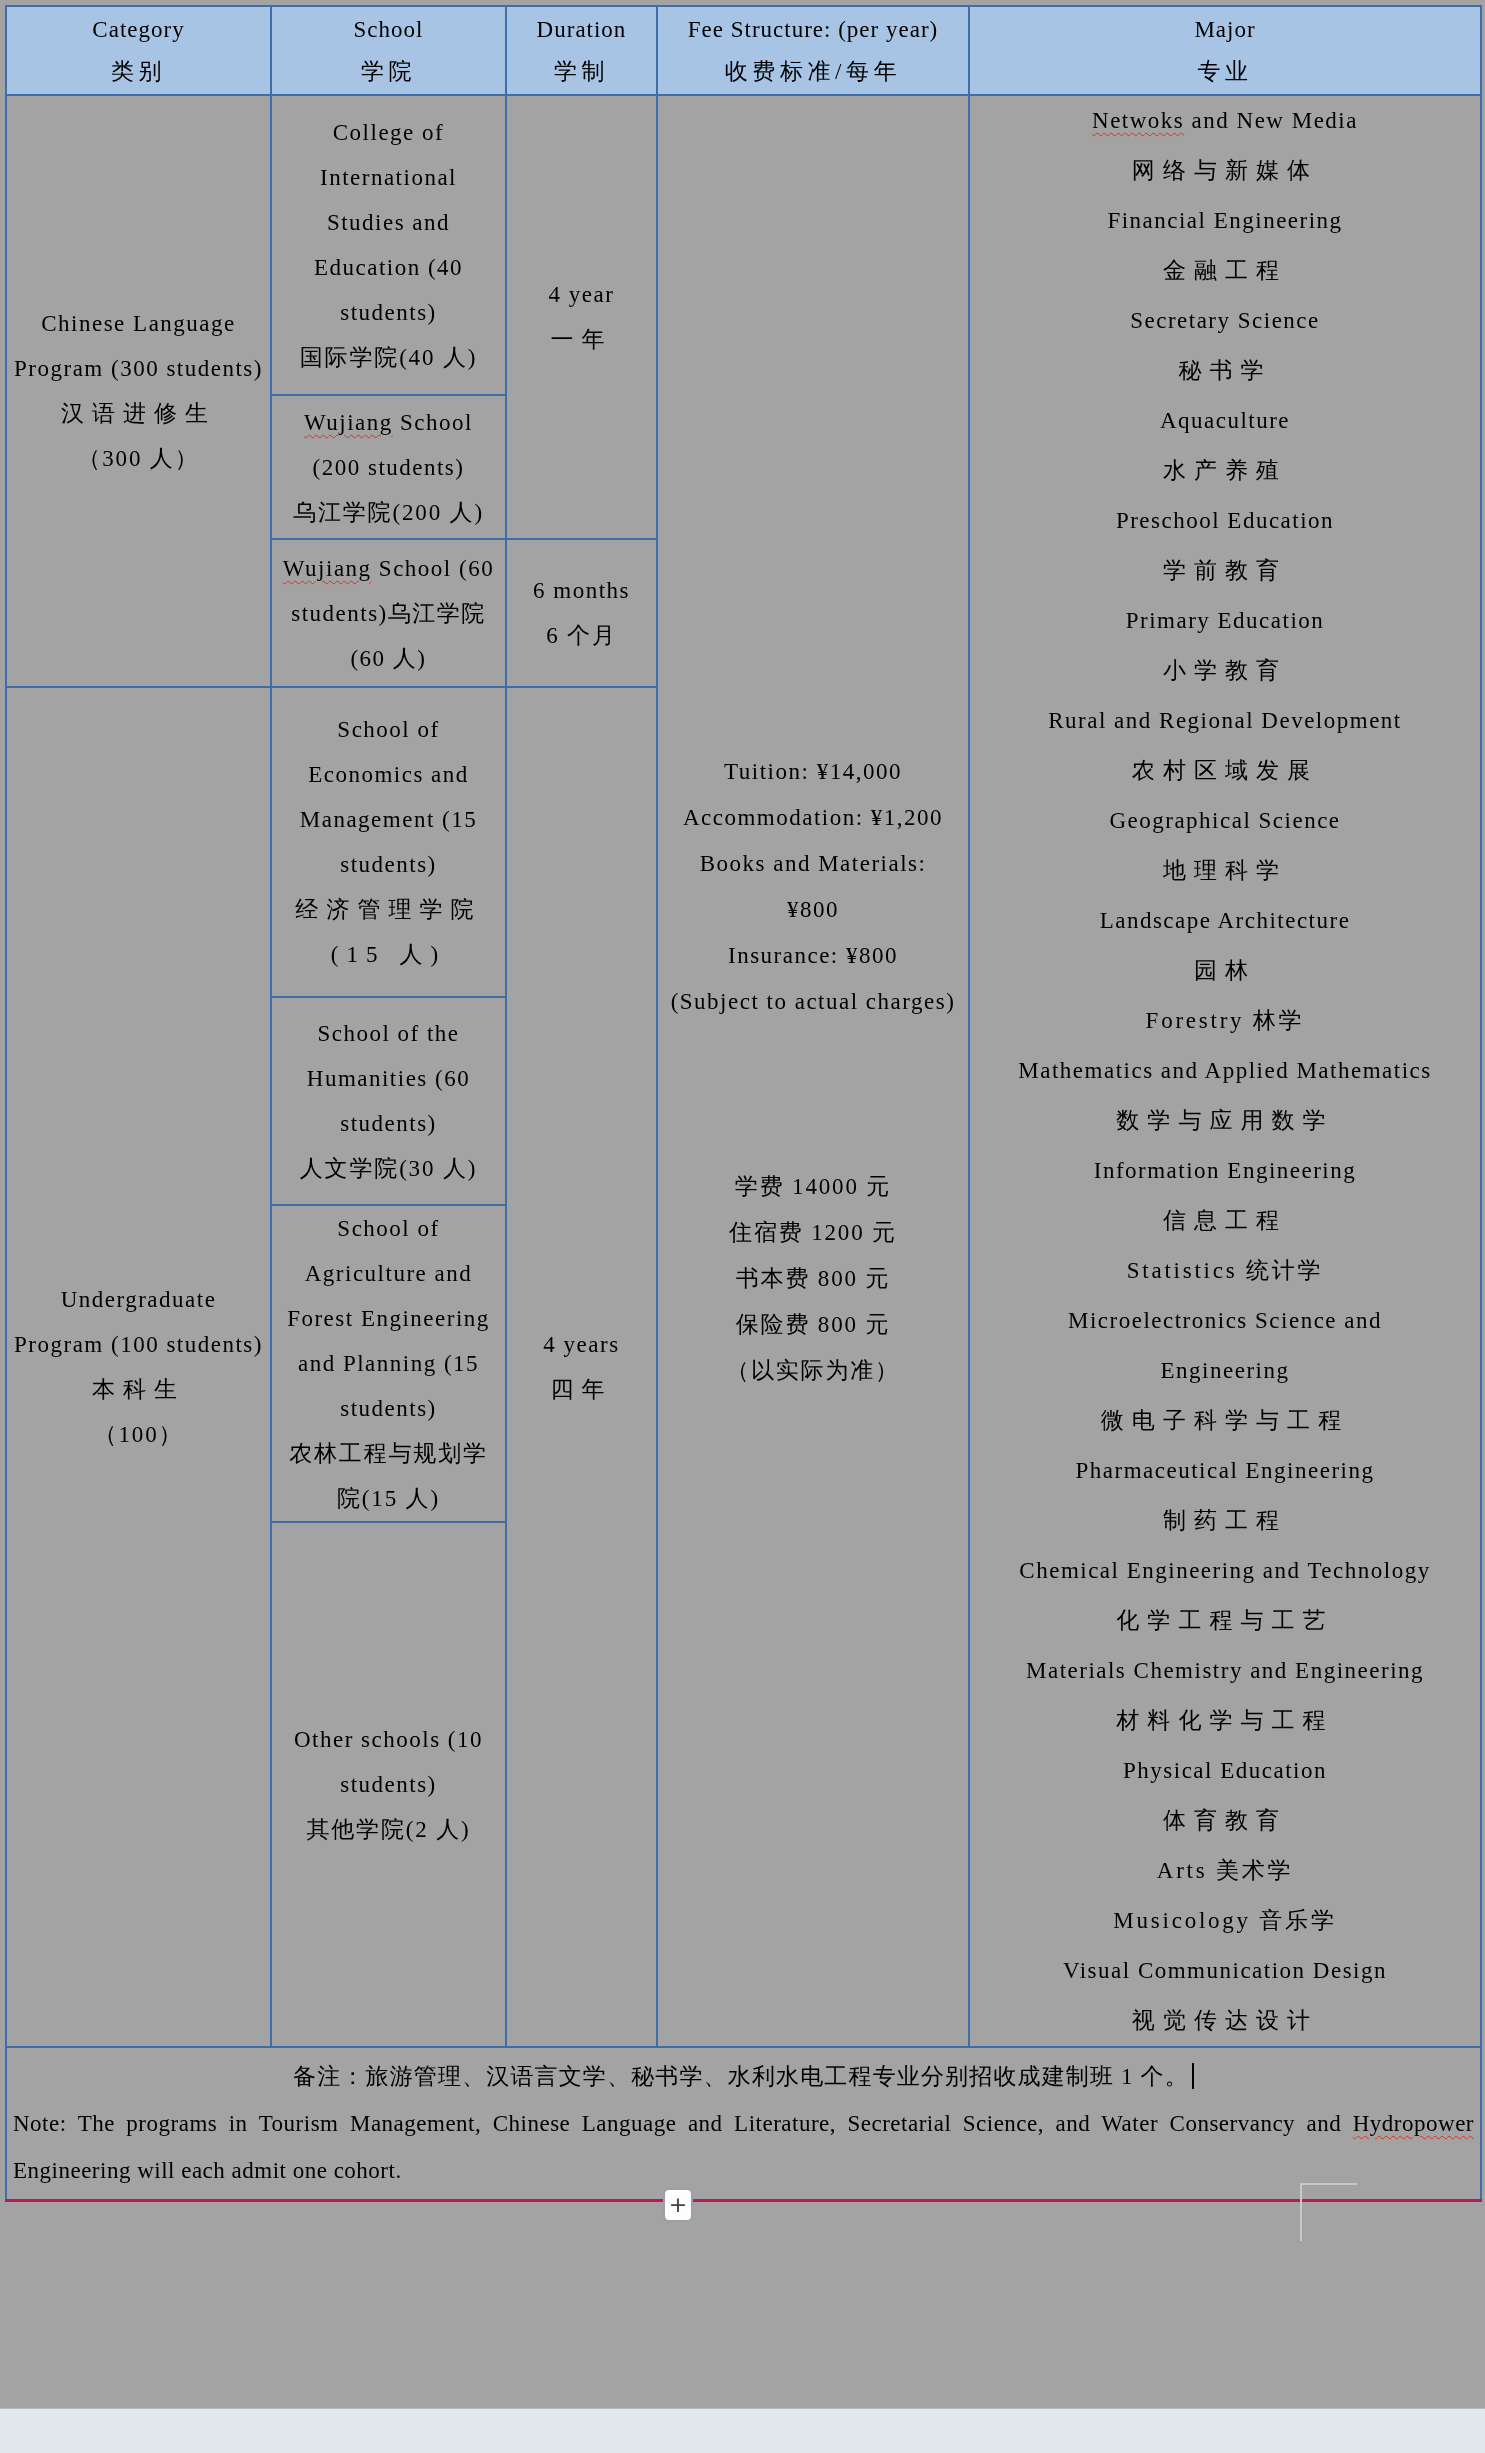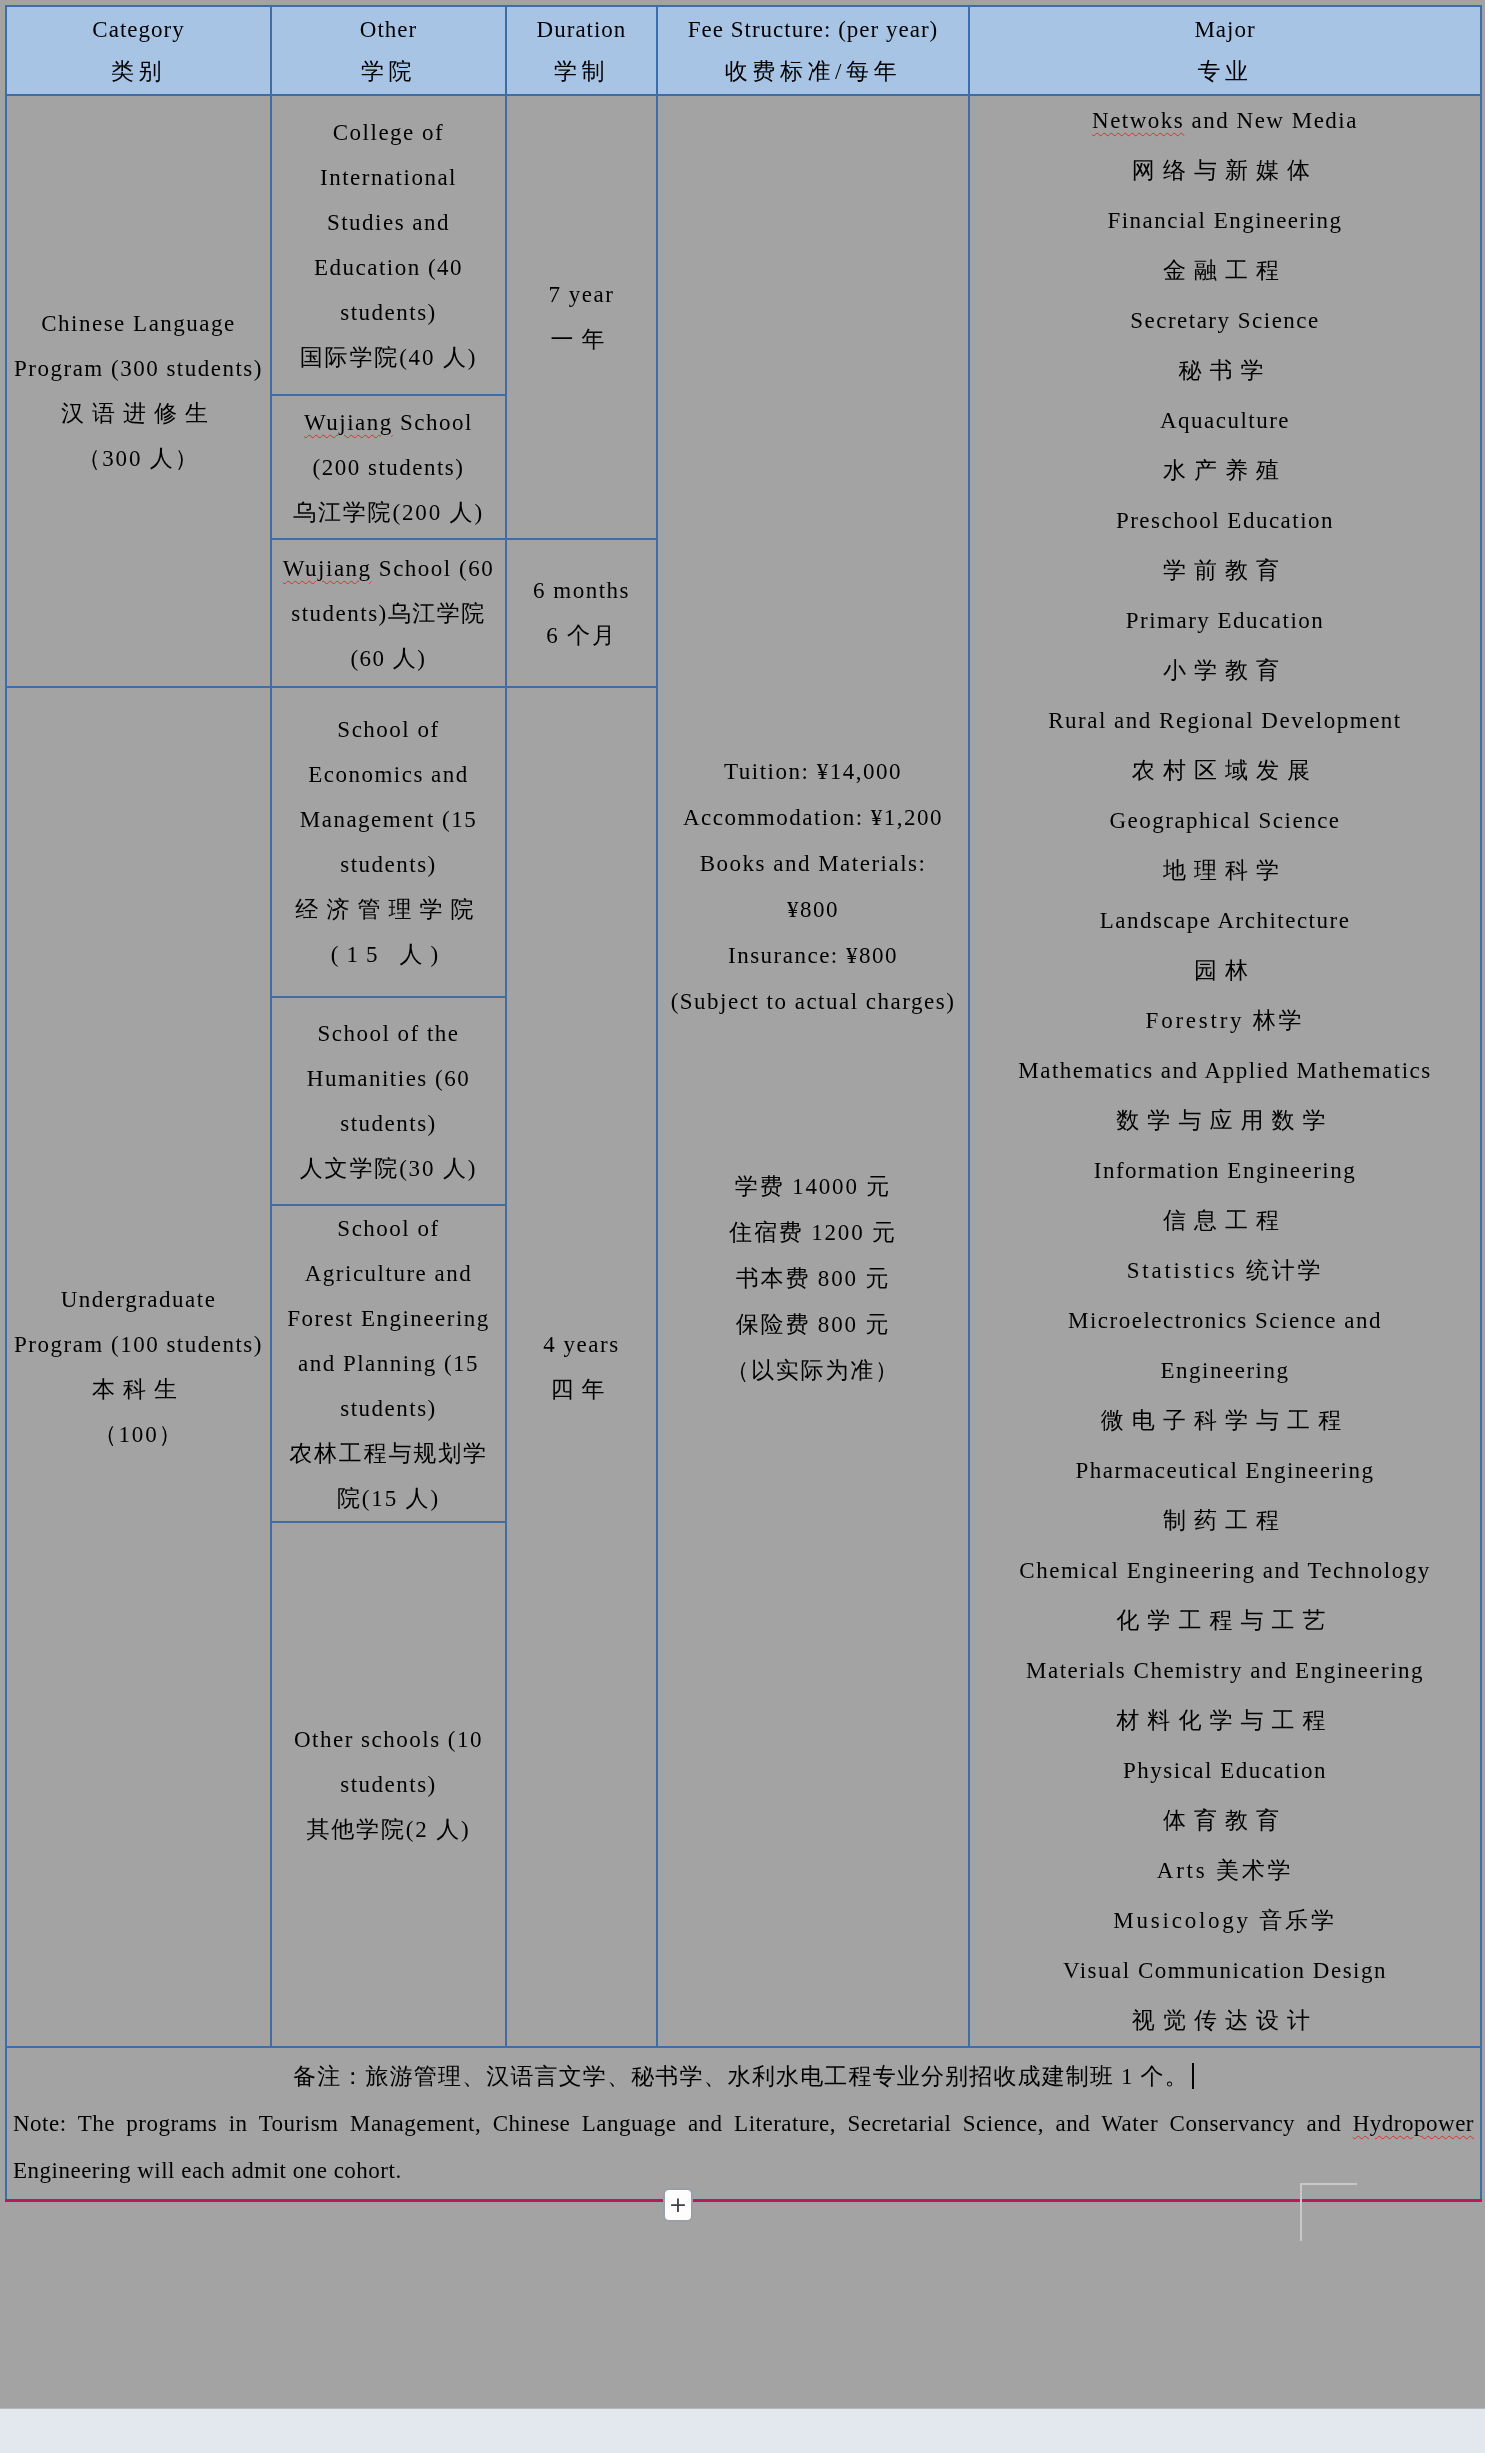--- a/index.html
+++ b/index.html
@@ -50,21 +50,21 @@
       <col style="width:312px">
         <col style="width:512px">
     </colgroup>
     <tbody>
         <tr class="hr">
       <th>
             <div class="line hen"><span>Category</span></div>
             <div class="line hzh"><span>类别</span></div>
           </th>
       <th>
-            <div class="line hen"><span>Other</span></div>
+            <div class="line hen"><span>School</span></div>
             <div class="line hzh"><span>学院</span></div>
           </th>
       <th>
             <div class="line hen"><span>Duration</span></div>
             <div class="line hzh"><span>学制</span></div>
           </th>
       <th>
             <div class="line hen"><span>Fee Structure: (per year)</span></div>
             <div class="line hzh"><span>收费标准/每年</span></div>
           </th>
@@ -77,21 +77,21 @@
       <td rowspan="3">
             <div class="line en"><span>Chinese Language Program (300 students)</span></div>
             <div class="line zhw"><span>汉语进修生</span></div>
             <div class="line zh"><span>（300 人）</span></div>
           </td>
       <td>
             <div class="line en"><span>College of International Studies and Education (40 students)</span></div>
             <div class="line zh"><span>国际学院(40 人)</span></div>
           </td>
       <td rowspan="2">
-            <div class="line en"><span>7 year</span></div>
+            <div class="line en"><span>4 year</span></div>
             <div class="line zhw"><span>一年</span></div>
           </td>
       <td rowspan="7" class="fee-cell">
             <div class="line en"><span>Tuition: ¥14,000</span></div>
             <div class="line en"><span>Accommodation: ¥1,200</span></div>
             <div class="line en"><span>Books and Materials:</span></div>
             <div class="line en"><span>¥800</span></div>
             <div class="line en"><span>Insurance: ¥800</span></div>
             <div class="line en"><span>(Subject to actual charges)</span></div>
             <div class="line gap"><span></span></div>

